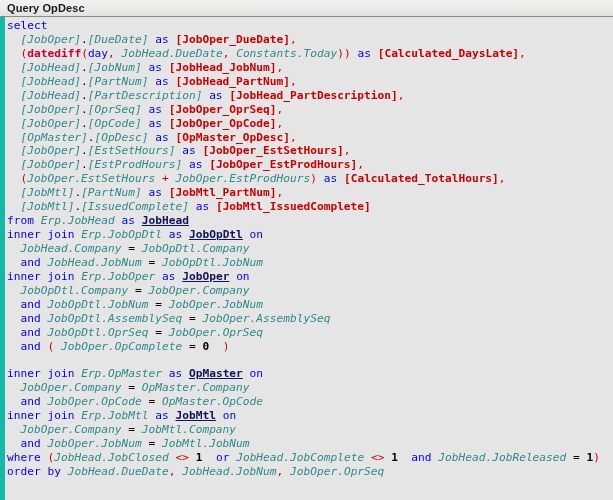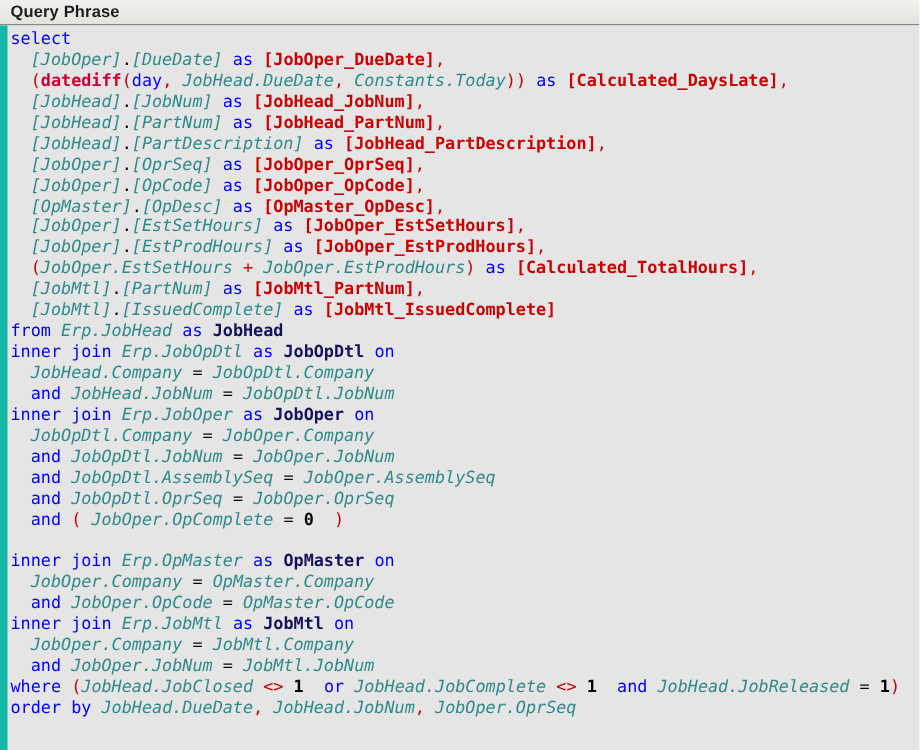--- a/index.html
+++ b/index.html
@@ -54,29 +54,29 @@
     color: #000000;
     letter-spacing: 0px;
     -webkit-font-smoothing: none;
   }
   .ln { display: block; height: 13.95px; }
 
   
   .kw       { color: #0000ff; }
   .tbl      { color: #2f8a8a; font-style: italic; }               
   .alias    { color: #cc0000; font-weight: bold; }               
-  .aliasdef { color: #13125e; font-weight: bold; } 
+  .aliasdef { color: #13125e; font-weight: bold; text-decoration: underline; } 
   .punct    { color: #cc0000; }               
   .fn       { color: #cc0033; font-weight: bold; } 
   .num      { color: #000000; font-weight: bold; }
   .op       { color: #000000; }
   .plain    { color: #000000; }
 </style>
 </head>
 <body>
 
 <div id="header-bar">
-  <span id="header-title">Query Phrase</span>
+  <span id="header-title">Query OpDesc</span>
 </div>
 
 <div id="editor">
   <pre id="code"><span class="ln"><span class="kw">select</span></span><span class="ln"><span class="plain">  </span><span class="tbl">[JobOper]</span><span class="plain">.</span><span class="tbl">[DueDate]</span><span class="plain"> </span><span class="kw">as</span><span class="plain"> </span><span class="alias">[JobOper_DueDate]</span><span class="punct">,</span></span><span class="ln"><span class="plain">  </span><span class="punct">(</span><span class="fn">datediff</span><span class="punct">(</span><span class="kw">day</span><span class="punct">,</span><span class="plain"> </span><span class="tbl">JobHead.DueDate</span><span class="punct">,</span><span class="plain"> </span><span class="tbl">Constants.Today</span><span class="punct">))</span><span class="plain"> </span><span class="kw">as</span><span class="plain"> </span><span class="alias">[Calculated_DaysLate]</span><span class="punct">,</span></span><span class="ln"><span class="plain">  </span><span class="tbl">[JobHead]</span><span class="plain">.</span><span class="tbl">[JobNum]</span><span class="plain"> </span><span class="kw">as</span><span class="plain"> </span><span class="alias">[JobHead_JobNum]</span><span class="punct">,</span></span><span class="ln"><span class="plain">  </span><span class="tbl">[JobHead]</span><span class="plain">.</span><span class="tbl">[PartNum]</span><span class="plain"> </span><span class="kw">as</span><span class="plain"> </span><span class="alias">[JobHead_PartNum]</span><span class="punct">,</span></span><span class="ln"><span class="plain">  </span><span class="tbl">[JobHead]</span><span class="plain">.</span><span class="tbl">[PartDescription]</span><span class="plain"> </span><span class="kw">as</span><span class="plain"> </span><span class="alias">[JobHead_PartDescription]</span><span class="punct">,</span></span><span class="ln"><span class="plain">  </span><span class="tbl">[JobOper]</span><span class="plain">.</span><span class="tbl">[OprSeq]</span><span class="plain"> </span><span class="kw">as</span><span class="plain"> </span><span class="alias">[JobOper_OprSeq]</span><span class="punct">,</span></span><span class="ln"><span class="plain">  </span><span class="tbl">[JobOper]</span><span class="plain">.</span><span class="tbl">[OpCode]</span><span class="plain"> </span><span class="kw">as</span><span class="plain"> </span><span class="alias">[JobOper_OpCode]</span><span class="punct">,</span></span><span class="ln"><span class="plain">  </span><span class="tbl">[OpMaster]</span><span class="plain">.</span><span class="tbl">[OpDesc]</span><span class="plain"> </span><span class="kw">as</span><span class="plain"> </span><span class="alias">[OpMaster_OpDesc]</span><span class="punct">,</span></span><span class="ln"><span class="plain">  </span><span class="tbl">[JobOper]</span><span class="plain">.</span><span class="tbl">[EstSetHours]</span><span class="plain"> </span><span class="kw">as</span><span class="plain"> </span><span class="alias">[JobOper_EstSetHours]</span><span class="punct">,</span></span><span class="ln"><span class="plain">  </span><span class="tbl">[JobOper]</span><span class="plain">.</span><span class="tbl">[EstProdHours]</span><span class="plain"> </span><span class="kw">as</span><span class="plain"> </span><span class="alias">[JobOper_EstProdHours]</span><span class="punct">,</span></span><span class="ln"><span class="plain">  </span><span class="punct">(</span><span class="tbl">JobOper.EstSetHours</span><span class="plain"> </span><span class="punct">+</span><span class="plain"> </span><span class="tbl">JobOper.EstProdHours</span><span class="punct">)</span><span class="plain"> </span><span class="kw">as</span><span class="plain"> </span><span class="alias">[Calculated_TotalHours]</span><span class="punct">,</span></span><span class="ln"><span class="plain">  </span><span class="tbl">[JobMtl]</span><span class="plain">.</span><span class="tbl">[PartNum]</span><span class="plain"> </span><span class="kw">as</span><span class="plain"> </span><span class="alias">[JobMtl_PartNum]</span><span class="punct">,</span></span><span class="ln"><span class="plain">  </span><span class="tbl">[JobMtl]</span><span class="plain">.</span><span class="tbl">[IssuedComplete]</span><span class="plain"> </span><span class="kw">as</span><span class="plain"> </span><span class="alias">[JobMtl_IssuedComplete]</span></span><span class="ln"><span class="kw">from</span><span class="plain"> </span><span class="tbl">Erp.JobHead</span><span class="plain"> </span><span class="kw">as</span><span class="plain"> </span><span class="aliasdef">JobHead</span></span><span class="ln"><span class="kw">inner</span><span class="plain"> </span><span class="kw">join</span><span class="plain"> </span><span class="tbl">Erp.JobOpDtl</span><span class="plain"> </span><span class="kw">as</span><span class="plain"> </span><span class="aliasdef">JobOpDtl</span><span class="plain"> </span><span class="kw">on</span></span><span class="ln"><span class="plain">  </span><span class="tbl">JobHead.Company</span><span class="plain"> </span><span class="op">=</span><span class="plain"> </span><span class="tbl">JobOpDtl.Company</span></span><span class="ln"><span class="plain">  </span><span class="kw">and</span><span class="plain"> </span><span class="tbl">JobHead.JobNum</span><span class="plain"> </span><span class="op">=</span><span class="plain"> </span><span class="tbl">JobOpDtl.JobNum</span></span><span class="ln"><span class="kw">inner</span><span class="plain"> </span><span class="kw">join</span><span class="plain"> </span><span class="tbl">Erp.JobOper</span><span class="plain"> </span><span class="kw">as</span><span class="plain"> </span><span class="aliasdef">JobOper</span><span class="plain"> </span><span class="kw">on</span></span><span class="ln"><span class="plain">  </span><span class="tbl">JobOpDtl.Company</span><span class="plain"> </span><span class="op">=</span><span class="plain"> </span><span class="tbl">JobOper.Company</span></span><span class="ln"><span class="plain">  </span><span class="kw">and</span><span class="plain"> </span><span class="tbl">JobOpDtl.JobNum</span><span class="plain"> </span><span class="op">=</span><span class="plain"> </span><span class="tbl">JobOper.JobNum</span></span><span class="ln"><span class="plain">  </span><span class="kw">and</span><span class="plain"> </span><span class="tbl">JobOpDtl.AssemblySeq</span><span class="plain"> </span><span class="op">=</span><span class="plain"> </span><span class="tbl">JobOper.AssemblySeq</span></span><span class="ln"><span class="plain">  </span><span class="kw">and</span><span class="plain"> </span><span class="tbl">JobOpDtl.OprSeq</span><span class="plain"> </span><span class="op">=</span><span class="plain"> </span><span class="tbl">JobOper.OprSeq</span></span><span class="ln"><span class="plain">  </span><span class="kw">and</span><span class="plain"> </span><span class="punct">(</span><span class="plain"> </span><span class="tbl">JobOper.OpComplete</span><span class="plain"> </span><span class="op">=</span><span class="plain"> </span><span class="num">0</span><span class="plain">  </span><span class="punct">)</span></span><span class="ln">&nbsp;</span><span class="ln"><span class="kw">inner</span><span class="plain"> </span><span class="kw">join</span><span class="plain"> </span><span class="tbl">Erp.OpMaster</span><span class="plain"> </span><span class="kw">as</span><span class="plain"> </span><span class="aliasdef">OpMaster</span><span class="plain"> </span><span class="kw">on</span></span><span class="ln"><span class="plain">  </span><span class="tbl">JobOper.Company</span><span class="plain"> </span><span class="op">=</span><span class="plain"> </span><span class="tbl">OpMaster.Company</span></span><span class="ln"><span class="plain">  </span><span class="kw">and</span><span class="plain"> </span><span class="tbl">JobOper.OpCode</span><span class="plain"> </span><span class="op">=</span><span class="plain"> </span><span class="tbl">OpMaster.OpCode</span></span><span class="ln"><span class="kw">inner</span><span class="plain"> </span><span class="kw">join</span><span class="plain"> </span><span class="tbl">Erp.JobMtl</span><span class="plain"> </span><span class="kw">as</span><span class="plain"> </span><span class="aliasdef">JobMtl</span><span class="plain"> </span><span class="kw">on</span></span><span class="ln"><span class="plain">  </span><span class="tbl">JobOper.Company</span><span class="plain"> </span><span class="op">=</span><span class="plain"> </span><span class="tbl">JobMtl.Company</span></span><span class="ln"><span class="plain">  </span><span class="kw">and</span><span class="plain"> </span><span class="tbl">JobOper.JobNum</span><span class="plain"> </span><span class="op">=</span><span class="plain"> </span><span class="tbl">JobMtl.JobNum</span></span><span class="ln"><span class="kw">where</span><span class="plain"> </span><span class="punct">(</span><span class="tbl">JobHead.JobClosed</span><span class="plain"> </span><span class="punct">&lt;&gt;</span><span class="plain"> </span><span class="num">1</span><span class="plain">  </span><span class="kw">or</span><span class="plain"> </span><span class="tbl">JobHead.JobComplete</span><span class="plain"> </span><span class="punct">&lt;&gt;</span><span class="plain"> </span><span class="num">1</span><span class="plain">  </span><span class="kw">and</span><span class="plain"> </span><span class="tbl">JobHead.JobReleased</span><span class="plain"> </span><span class="op">=</span><span class="plain"> </span><span class="num">1</span><span class="punct">)</span></span><span class="ln"><span class="kw">order</span><span class="plain"> </span><span class="kw">by</span><span class="plain"> </span><span class="tbl">JobHead.DueDate</span><span class="punct">,</span><span class="plain"> </span><span class="tbl">JobHead.JobNum</span><span class="punct">,</span><span class="plain"> </span><span class="tbl">JobOper.OprSeq</span></span></pre>
 </div>
 
 </body></html>

